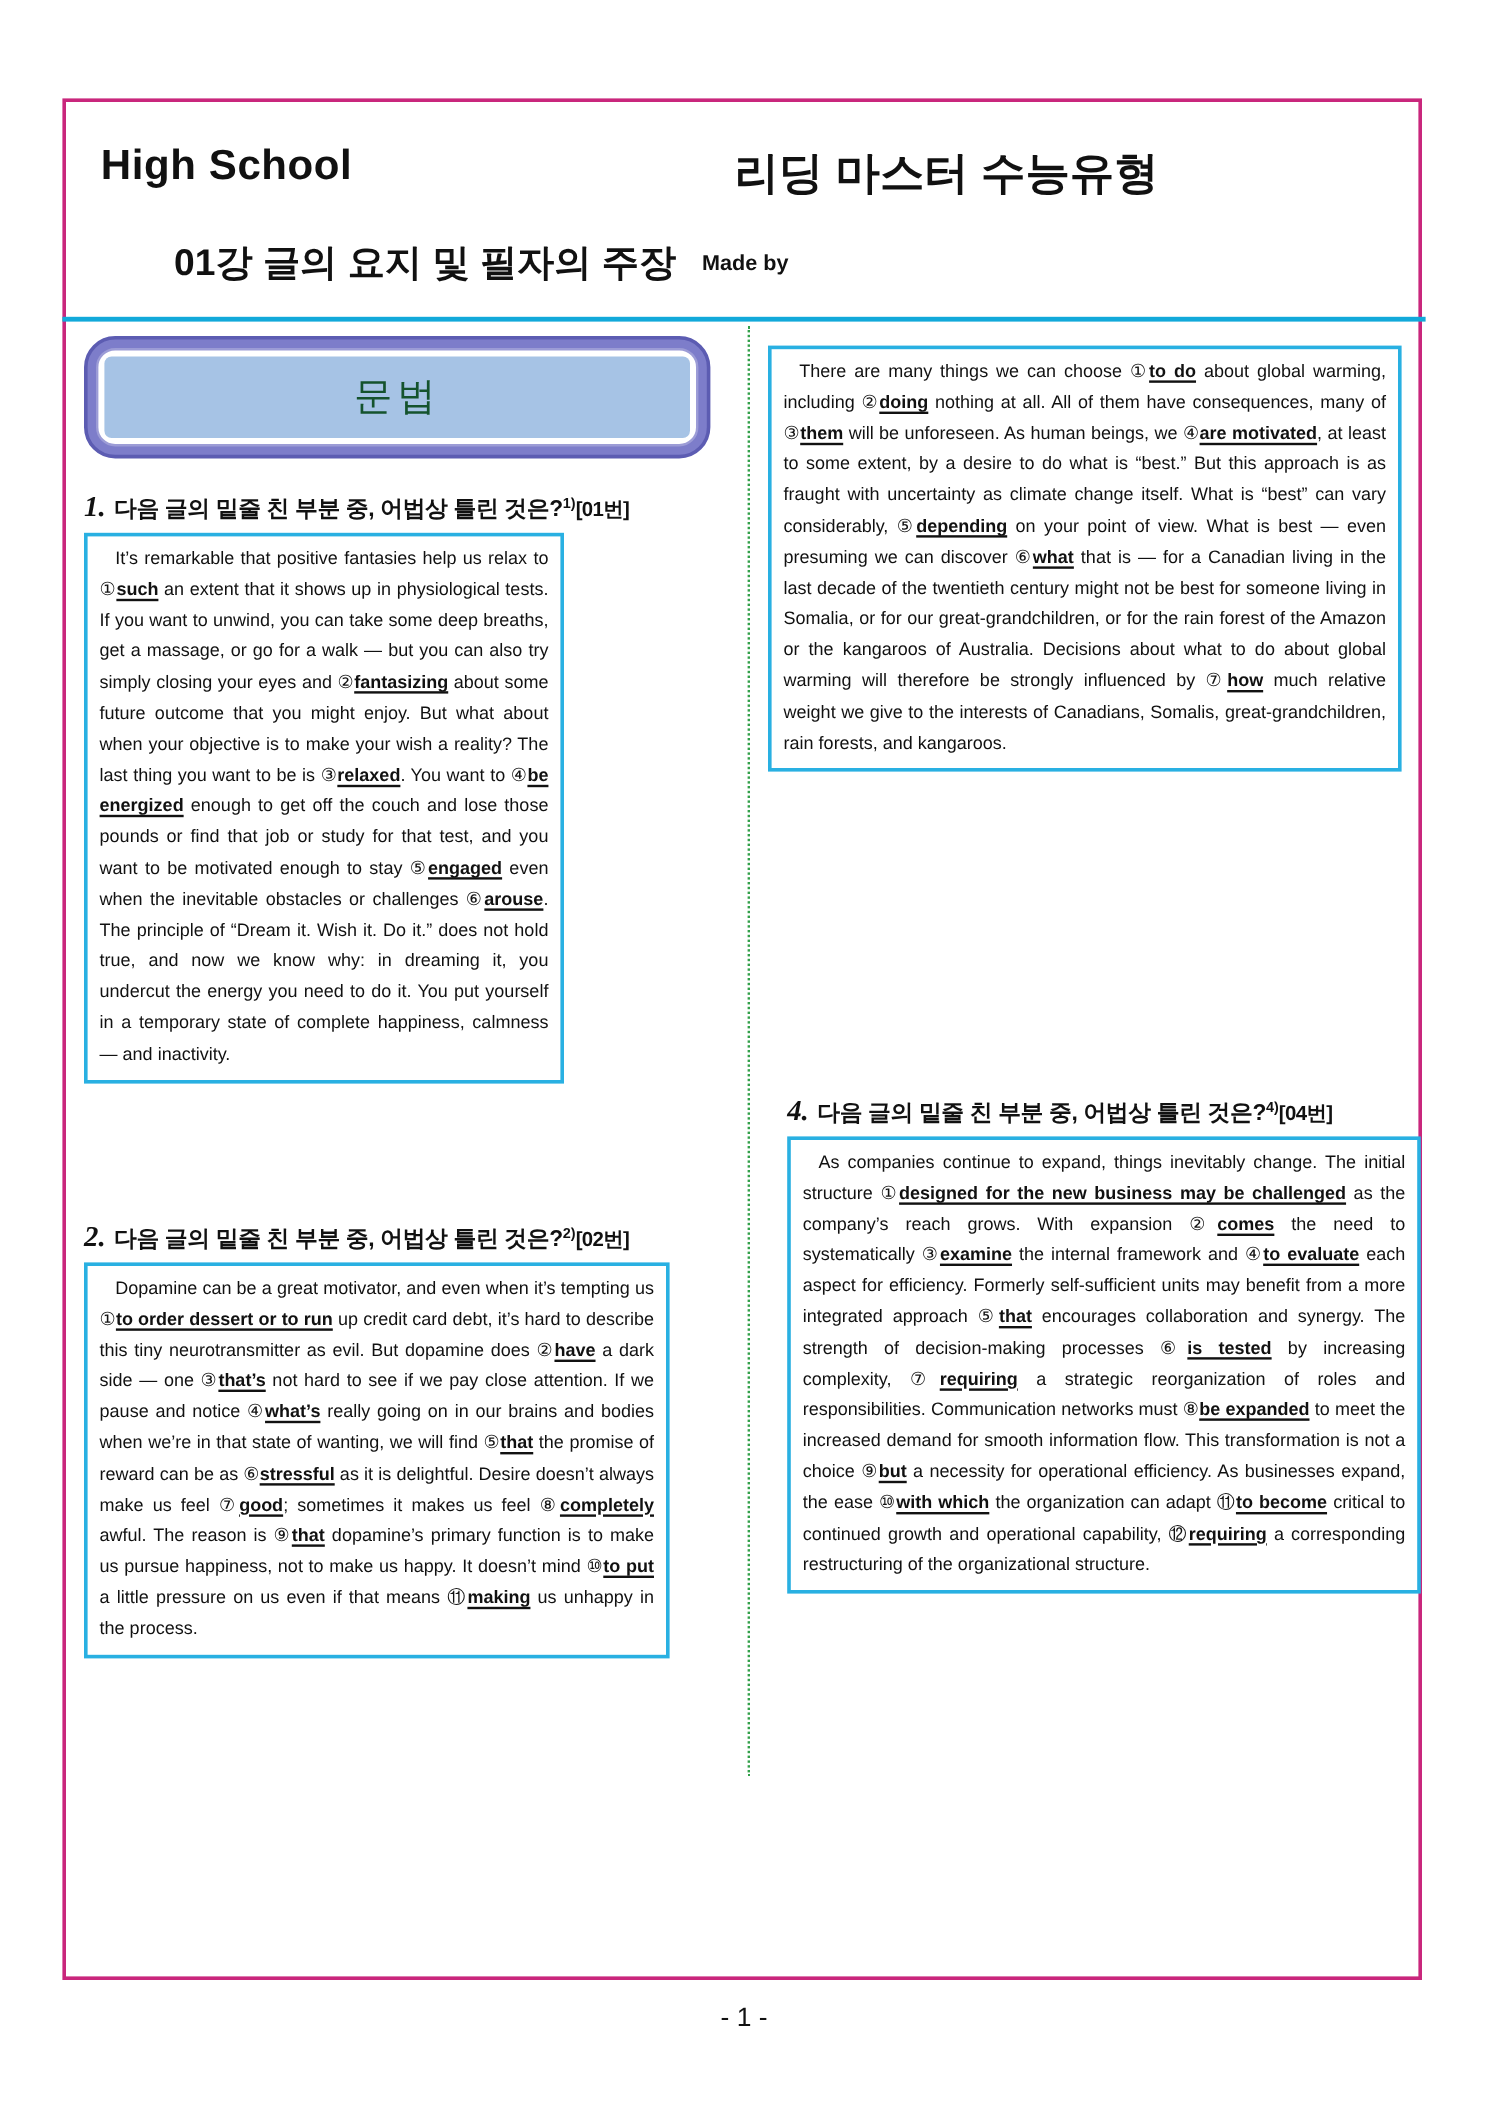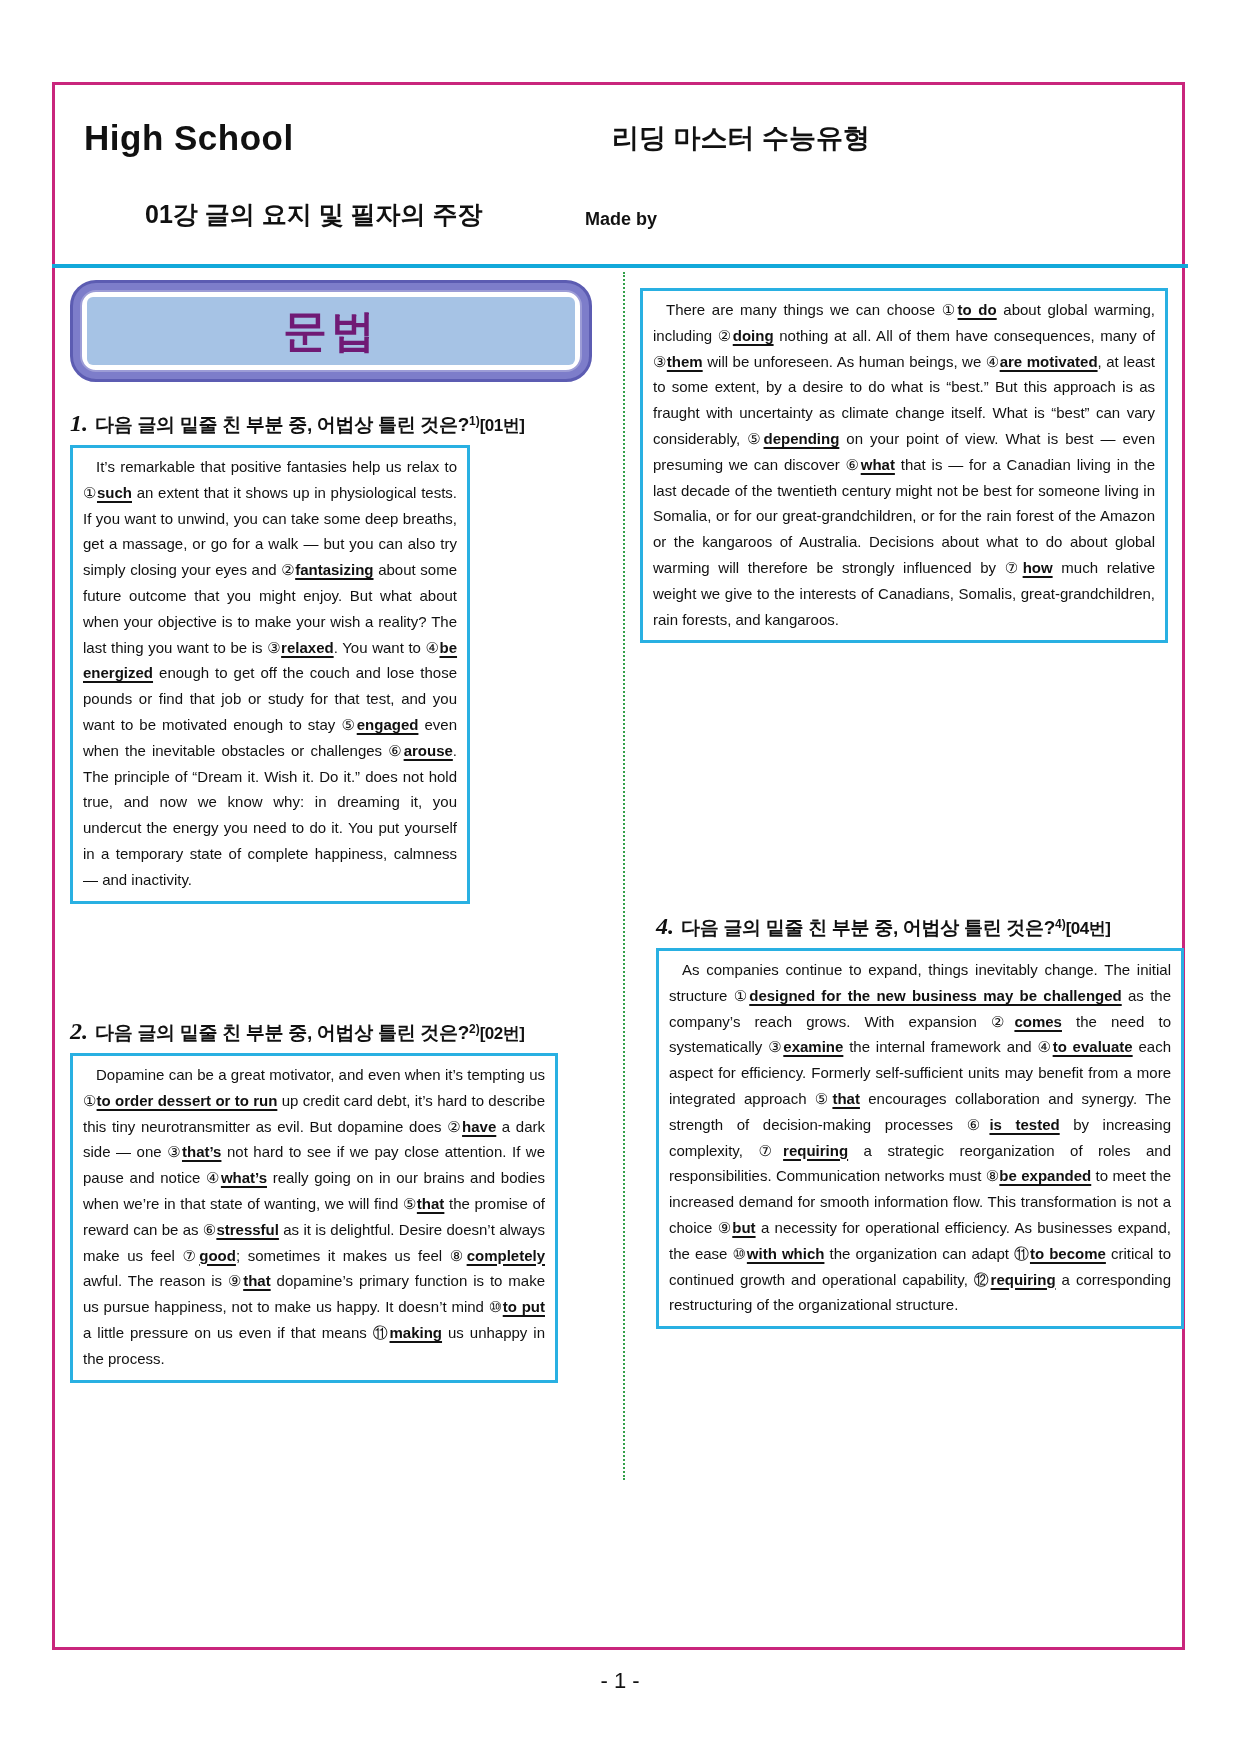--- a/index.html
+++ b/index.html
@@ -1,28 +1,28 @@
 <!DOCTYPE html>
 <html><head>
 <meta charset="utf-8">
 <style>
   html,body{margin:0;padding:0;background:#fff;}
   body{width:1240px;height:1753px;position:relative;font-family:"Liberation Sans",sans-serif;color:#111;overflow:hidden;}
   .frame{position:absolute;left:52px;top:82px;width:1133px;height:1568px;border:3px solid #c9267c;box-sizing:border-box;background:#fff;}
   .abs{position:absolute;}
   
   .hdr-school{left:84px;top:118px;font-size:35px;font-weight:bold;letter-spacing:0.5px;}
-  .hdr-series{left:612px;top:120px;font-size:27px;font-weight:bold;}
-  .hdr-lesson{left:145px;top:198px;font-size:25px;font-weight:bold;}
+  .hdr-series{left:612px;top:120px;font-size:37px;font-weight:bold;}
+  .hdr-lesson{left:145px;top:198px;font-size:31px;font-weight:bold;}
   .hdr-made{left:585px;top:197px;font-size:18px;font-weight:bold;margin-top:12px;}
   .top-rule{left:52px;top:264px;width:1136px;height:4px;background:#12a9da;}
   
   .badge-outer{left:70px;top:280px;width:522px;height:102px;background:#7d7dca;border:3px solid #5c5cb2;border-radius:26px;padding:7px;box-sizing:border-box;}
   .badge-white{width:100%;height:100%;background:#fff;border:2px solid #9c9cd6;border-radius:16px;padding:5px;box-sizing:border-box;}
-  .badge-inner{width:100%;height:100%;background:#a6c3e5;border-radius:6px;display:flex;align-items:center;justify-content:center;font-size:44px;font-weight:bold;color:#701a75;letter-spacing:4px;}
+  .badge-inner{width:100%;height:100%;background:#a6c3e5;border-radius:6px;display:flex;align-items:center;justify-content:center;font-size:32px;font-weight:normal;color:#14532d;letter-spacing:4px;}
   
   .col-divider{left:623px;top:272px;height:1208px;width:0;border-left:2px dotted #33a04a;}
   
   .question{position:absolute;box-sizing:border-box;}
   .q1{left:70px;top:410px;width:400px;}
   .q2{left:70px;top:1018px;width:488px;}
   .q3{left:640px;top:288px;width:528px;}
   .q4{left:656px;top:913px;width:528px;}
   .q-header{margin-bottom:7px;white-space:nowrap;}
   .q-num{font-family:"Liberation Serif",serif;font-style:italic;font-weight:bold;font-size:24px;margin-right:7px;}

